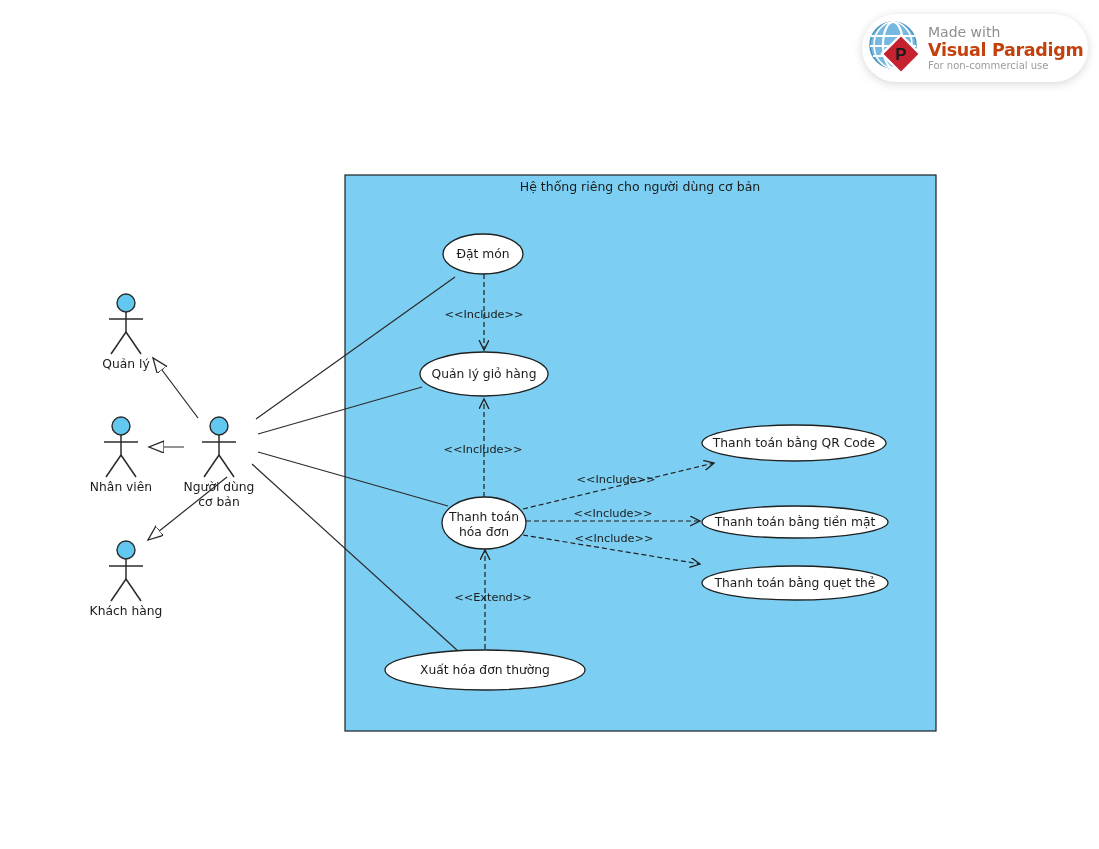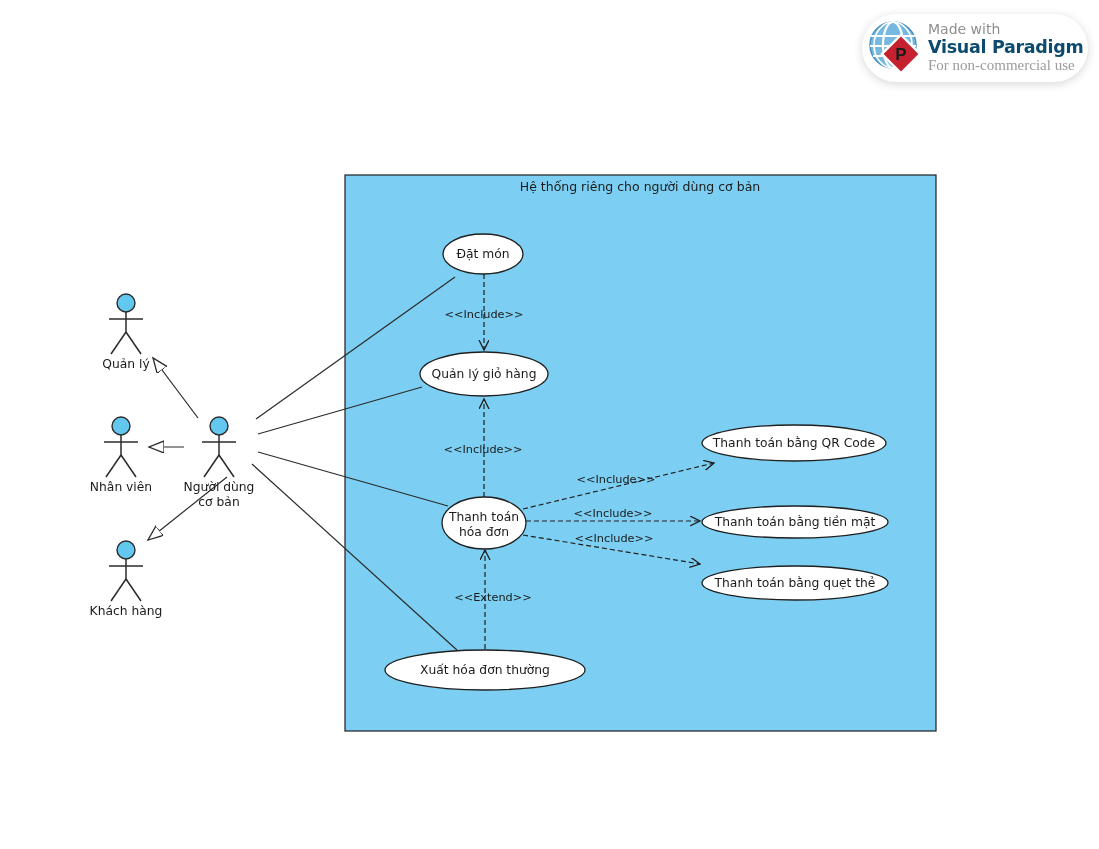--- a/index.html
+++ b/index.html
@@ -17,22 +17,22 @@
   .node{stroke:#1f1f1f;stroke-width:1.3;}
   .actor-line{stroke:#2b2b2b;stroke-width:1.5;fill:none;}
   .actor-head{stroke:#2b2b2b;stroke-width:1.4;}
   
   .vp-badge{position:absolute;left:862px;top:14px;width:226px;height:68px;
     background:#ffffff;border-radius:34px;display:flex;align-items:center;
     box-shadow:0 2px 10px rgba(0,0,0,0.16);}
   .vp-logo{width:58px;height:58px;margin-left:5px;flex:0 0 auto;}
   .vp-text{margin-left:3px;line-height:1.1;}
   .vp-made{font-size:14px;color:#8f8f8f;}
-  .vp-brand{font-size:17.5px;font-weight:bold;color:#0c4a6e;letter-spacing:-0.3px;}
-  .vp-license{font-size:15px;color:#9b9b9b;font-family:Liberation Serif, serif;}
+  .vp-brand{font-size:17.5px;font-weight:bold;color:#c2410c;letter-spacing:-0.3px;}
+  .vp-license{font-size:10px;color:#9b9b9b;}
 </style>
 </head>
 <body>
 
 <div class="canvas">
 <svg width="1099" height="849" viewBox="0 0 1099 849" xmlns="http://www.w3.org/2000/svg">
   <defs>
     <marker id="m-gen" markerUnits="userSpaceOnUse" markerWidth="20" markerHeight="16" refX="15" refY="6" orient="auto">
       <path d="M0,0 L15,6 L0,12 Z" fill="#ffffff" stroke="#2b2b2b" stroke-width="1.3"></path>
     </marker>

